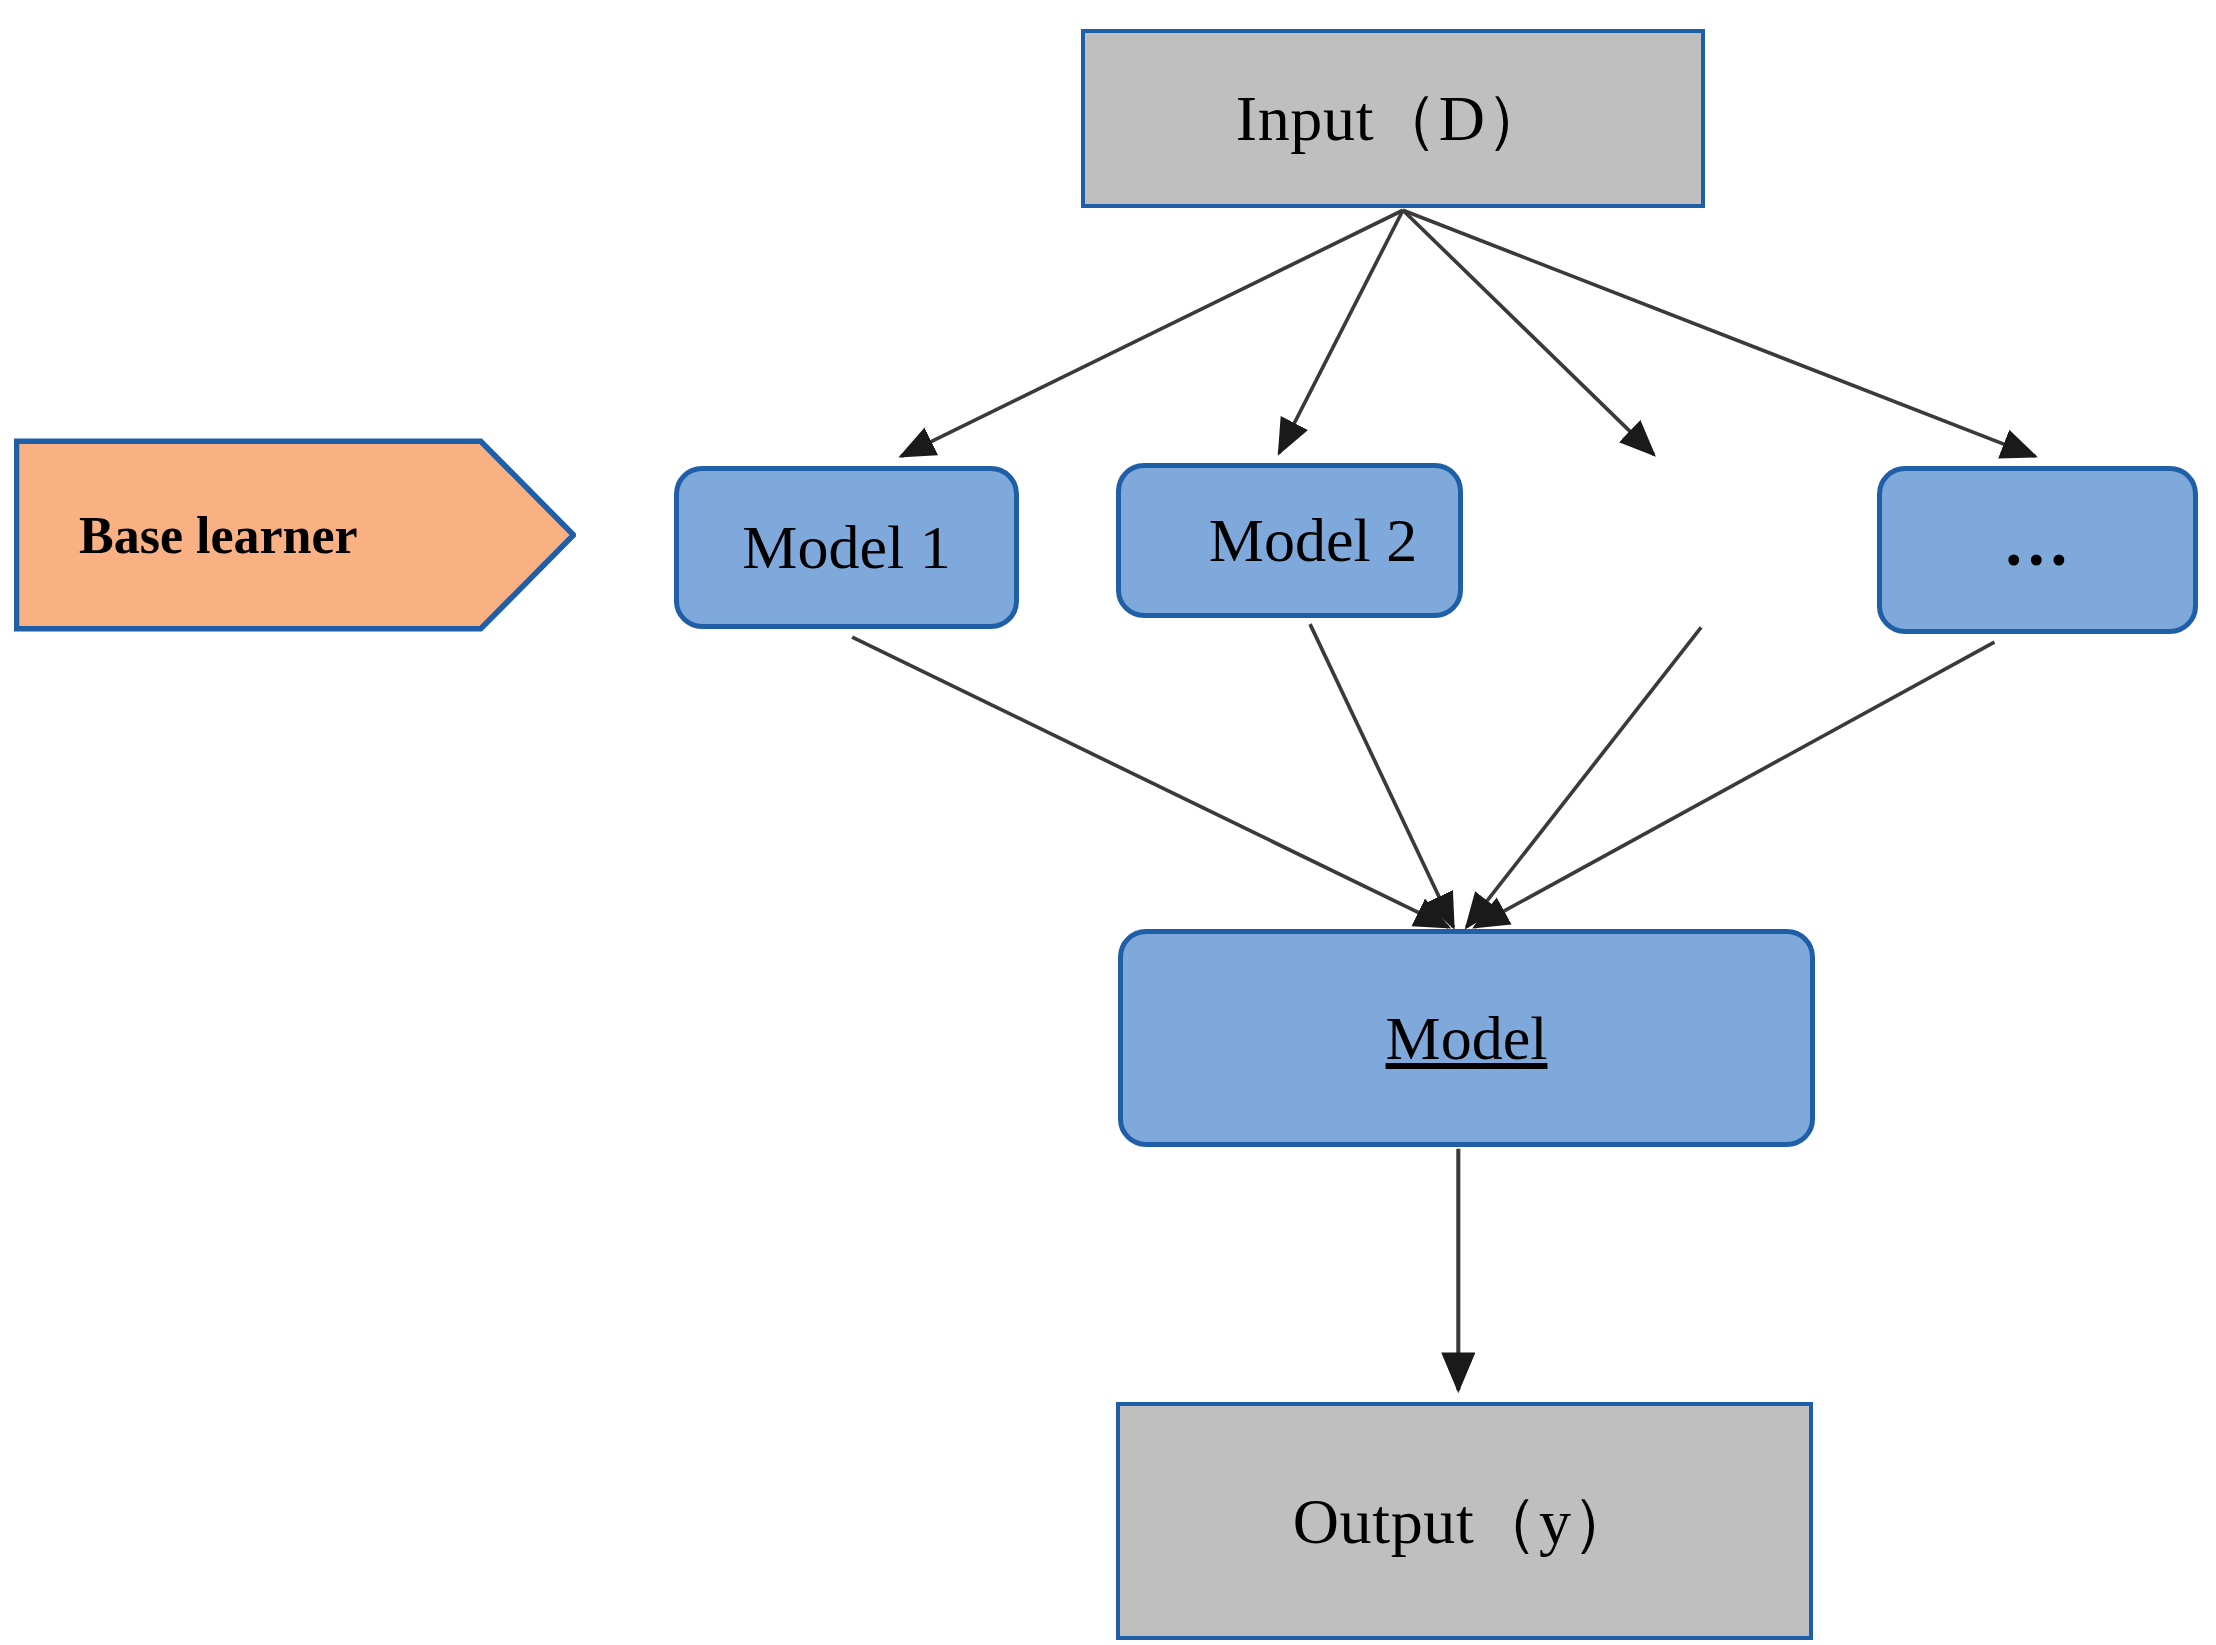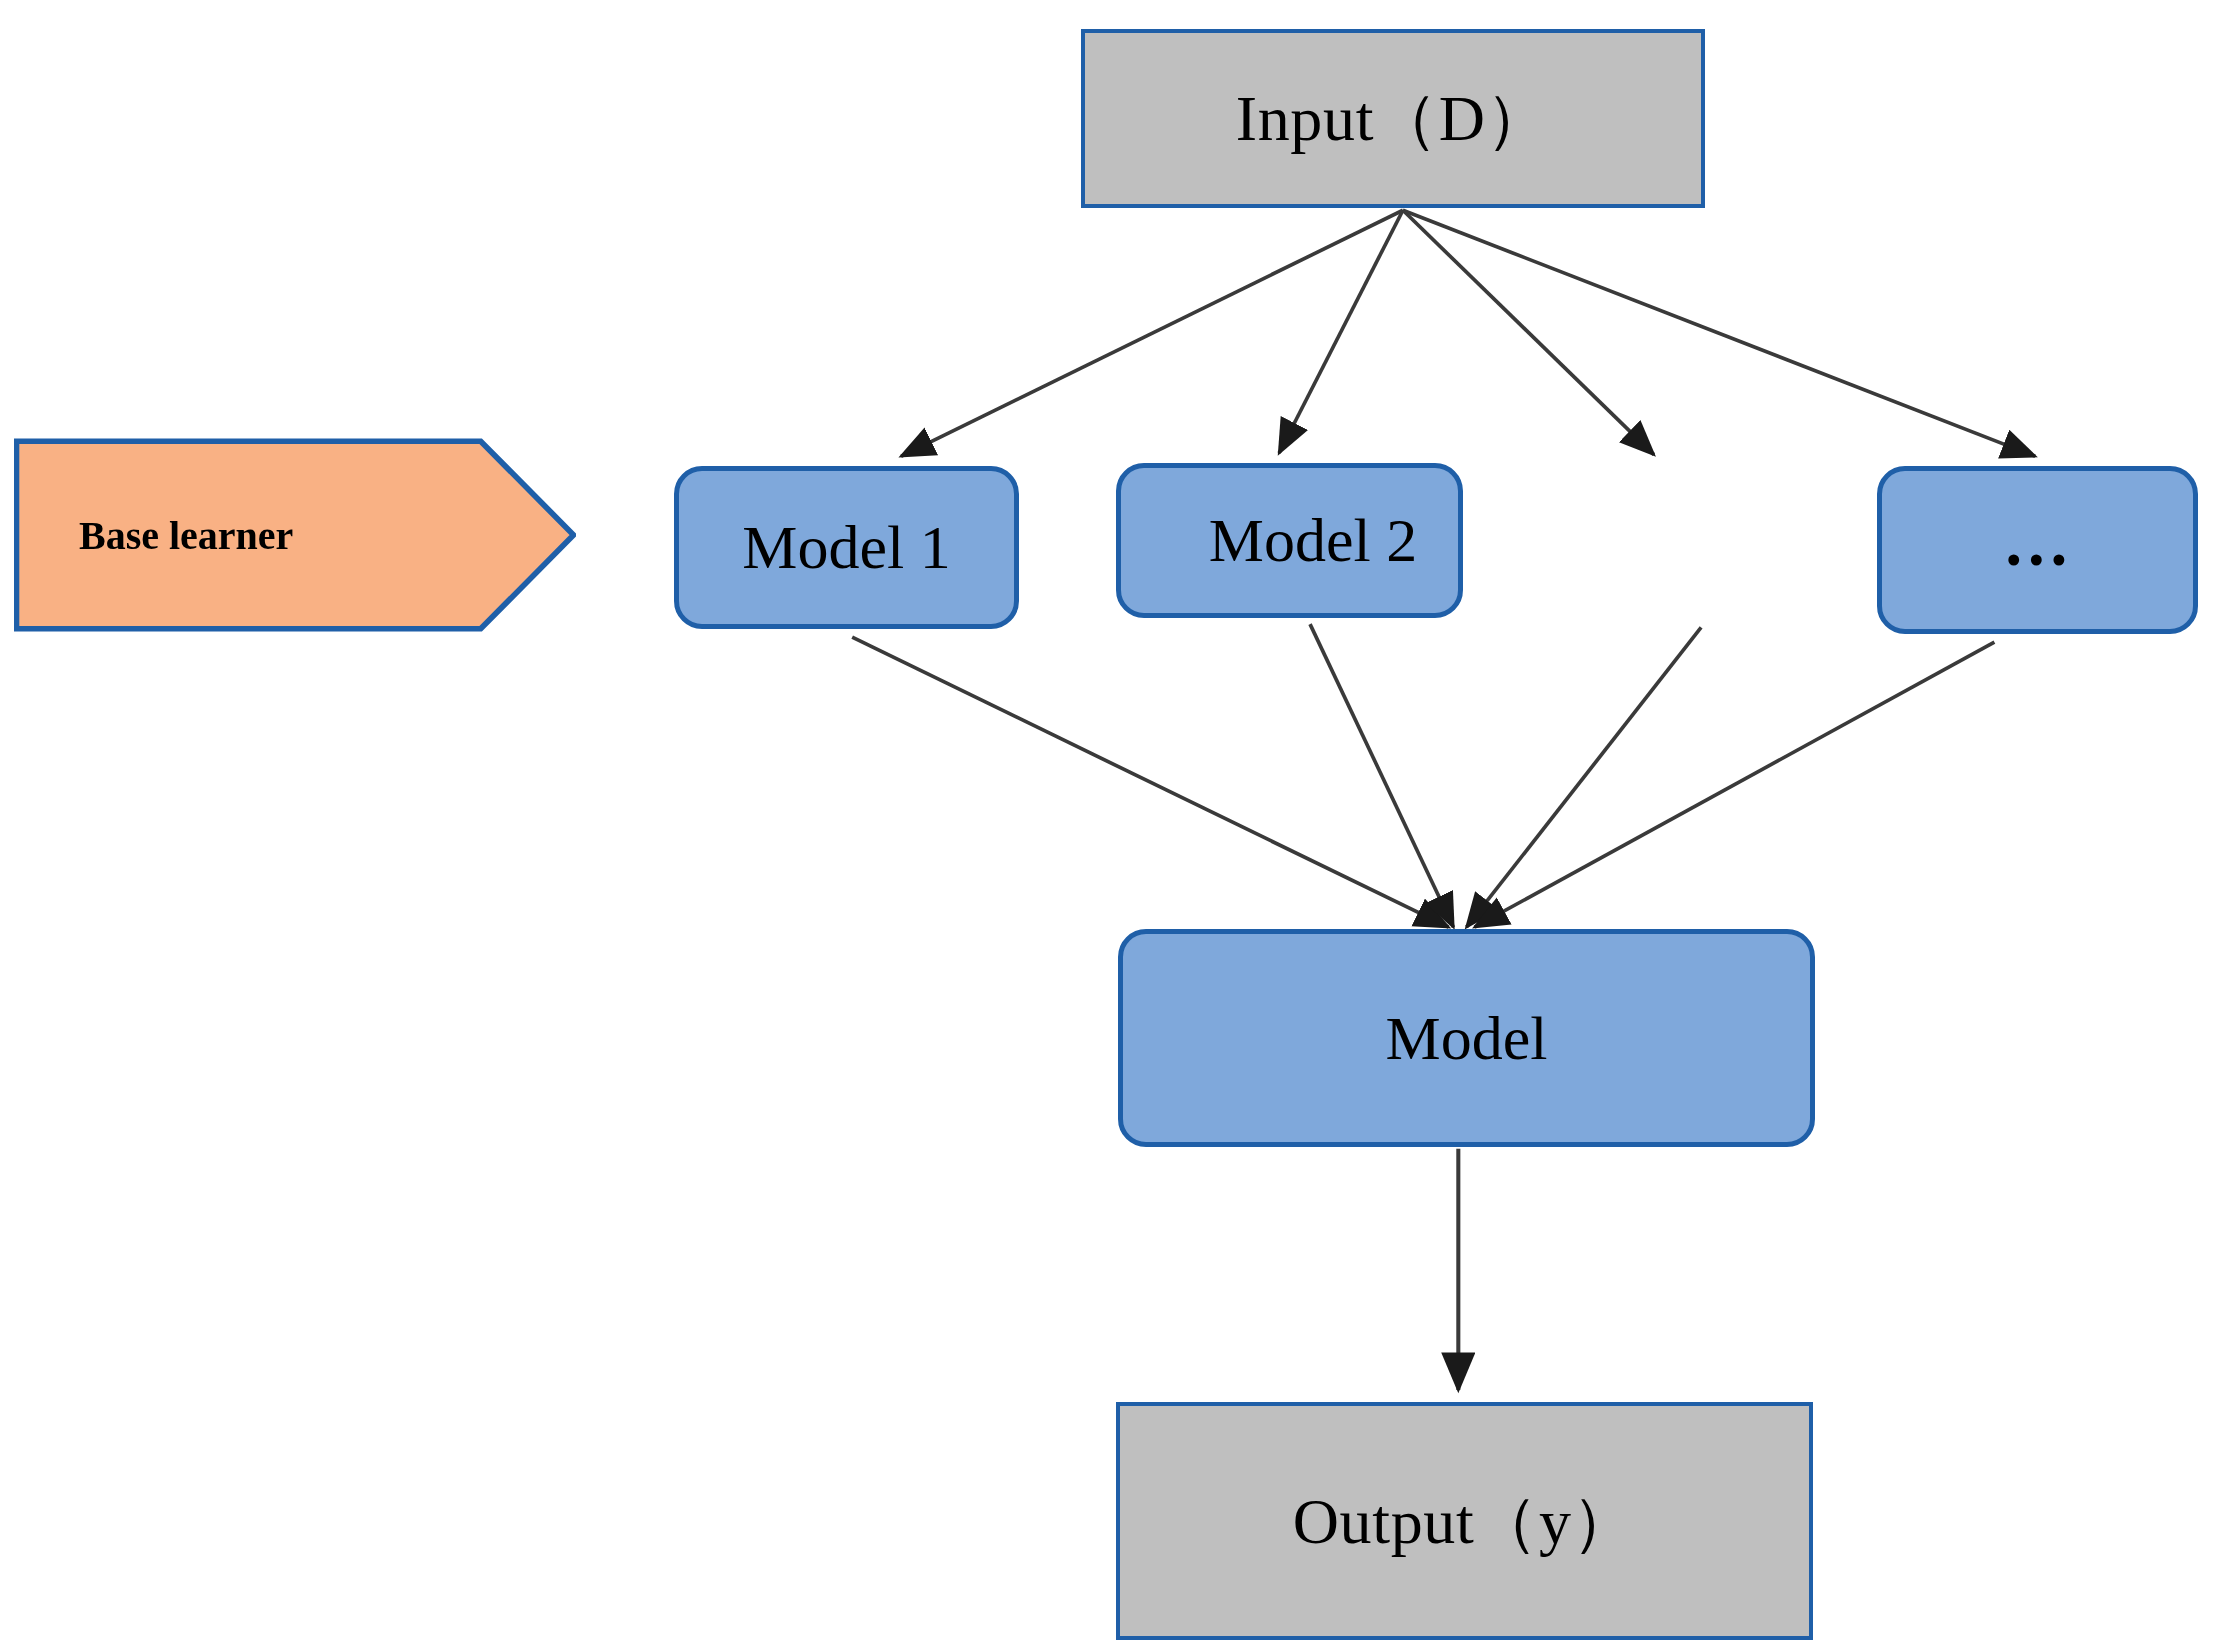--- a/index.html
+++ b/index.html
@@ -50,21 +50,21 @@
     font-weight: bold;
     letter-spacing: 0.04em;
     padding-bottom: 14.7px;
   }
   .banner {
     position: absolute;
     display: flex;
     align-items: center;
     box-sizing: border-box;
     font-weight: bold;
-    font-size: 40px;
+    font-size: 52px;
     color: #000000;
   }
   .banner-shape {
     position: absolute;
     left: 0;
     top: 0;
     width: 100%;
     height: 100%;
   }
   .banner-label {
@@ -119,21 +119,21 @@
   <div class="node model-box" style="left:1116px; top:463px; width:347px; height:155px;padding-left:47px;">
     <span>Model 2</span>
   </div>
 
 
   <div class="node model-box dots-box" style="left:1877px; top:466px; width:321px; height:168px;">
     <span>…</span>
   </div>
 
 
-  <div class="node model-box" style="left:1118px; top:929px; width:697px; height:218px;">
+  <div class="node model-box" style="left:1118px; top:929px; width:697px; height:218px;text-decoration:underline;">
     <span>Model</span>
   </div>
 
   <div class="node io-box" style="left:1116px; top:1402px; width:697px; height:238px;">
     <span>Output（y）</span>
   </div>
 
 </div>
 
 

